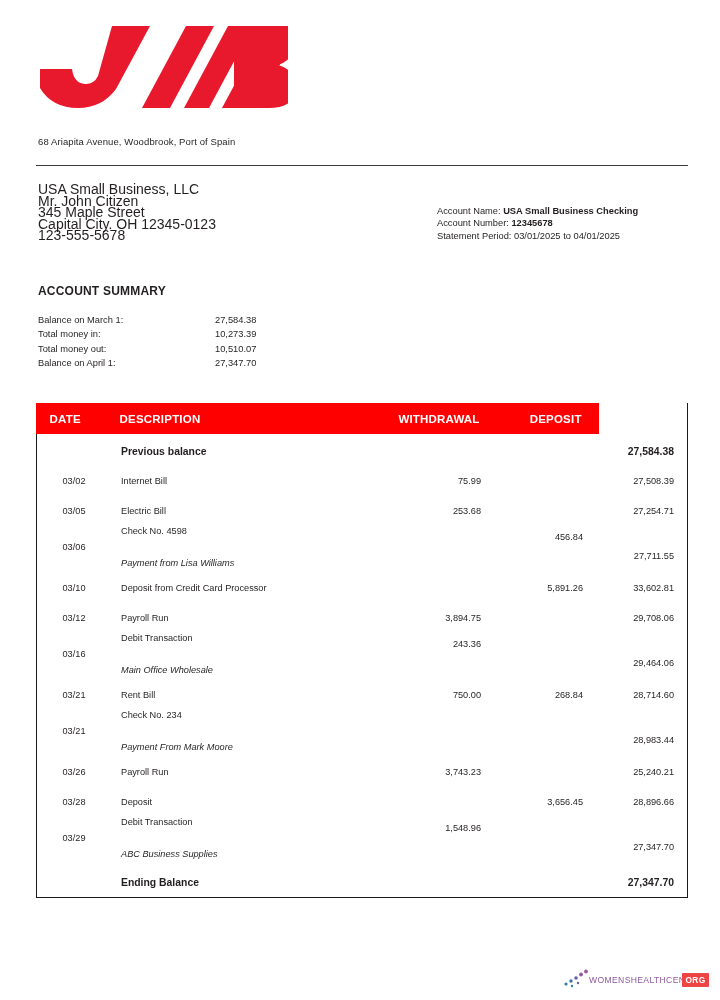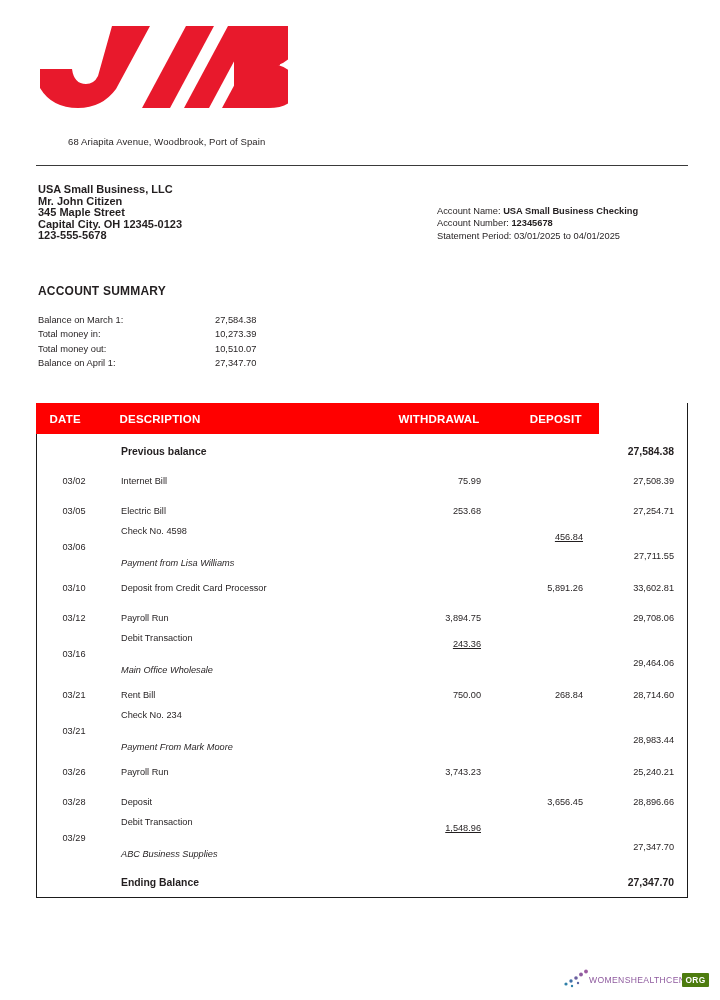--- a/index.html
+++ b/index.html
@@ -33,39 +33,38 @@
   }
   .logo-wrap svg { display: block; }
 
   .bank-address {
     position: absolute;
     left: 38px;
     top: 136px;
     font-size: 9.5px;
     letter-spacing: 0.1px;
     color: #231f20;
-    margin-left: 30px;
   }
 
   .divider {
     position: absolute;
     left: 36px;
     top: 165px;
     width: 652px;
     height: 0;
     border-top: 1.3px solid #3a3a3a;
   }
 
   
   .customer-block {
     position: absolute;
     left: 38px;
     top: 184px;
-    font-size: 11px;
-    font-weight: bold;
+    font-size: 14px;
+    font-weight: normal;
     line-height: 11.6px;
     color: #231f20;
   }
   .customer-block div { white-space: nowrap; }
 
   .account-block {
     position: absolute;
     left: 437px;
     top: 205px;
     font-size: 9.3px;
@@ -159,21 +158,20 @@
     flex-direction: column;
     justify-content: center;
     gap: 22px;
   }
   .row.double .c-desc .l2 { font-style: italic; }
   .row.double .c-wd,
   .row.double .c-dep {
     align-items: flex-start;
     justify-content: flex-end;
     padding-top: 9px;
-    text-decoration: underline;
   }
   .row.double .c-bal {
     align-items: flex-end;
     justify-content: flex-end;
     padding-bottom: 9px;
   }
 
   
   .row.strong { font-weight: bold; font-size: 10.4px; }
   .row.previous { height: 29px; }
@@ -194,21 +192,21 @@
     top: 7px;
     font-size: 8.6px;
     letter-spacing: 0.35px;
     color: #8e5a9e;
     white-space: nowrap;
   }
   .fm-org {
     position: absolute;
     left: 119px;
     top: 5px;
-    background: #4d7c0f;
+    background: #ef4444;
     color: #ffffff;
     font-size: 8.4px;
     font-weight: bold;
     letter-spacing: 0.3px;
     padding: 1.5px 3.5px 2px 3.5px;
     border-radius: 1px;
   }
 </style>
 </head>
 <body>

